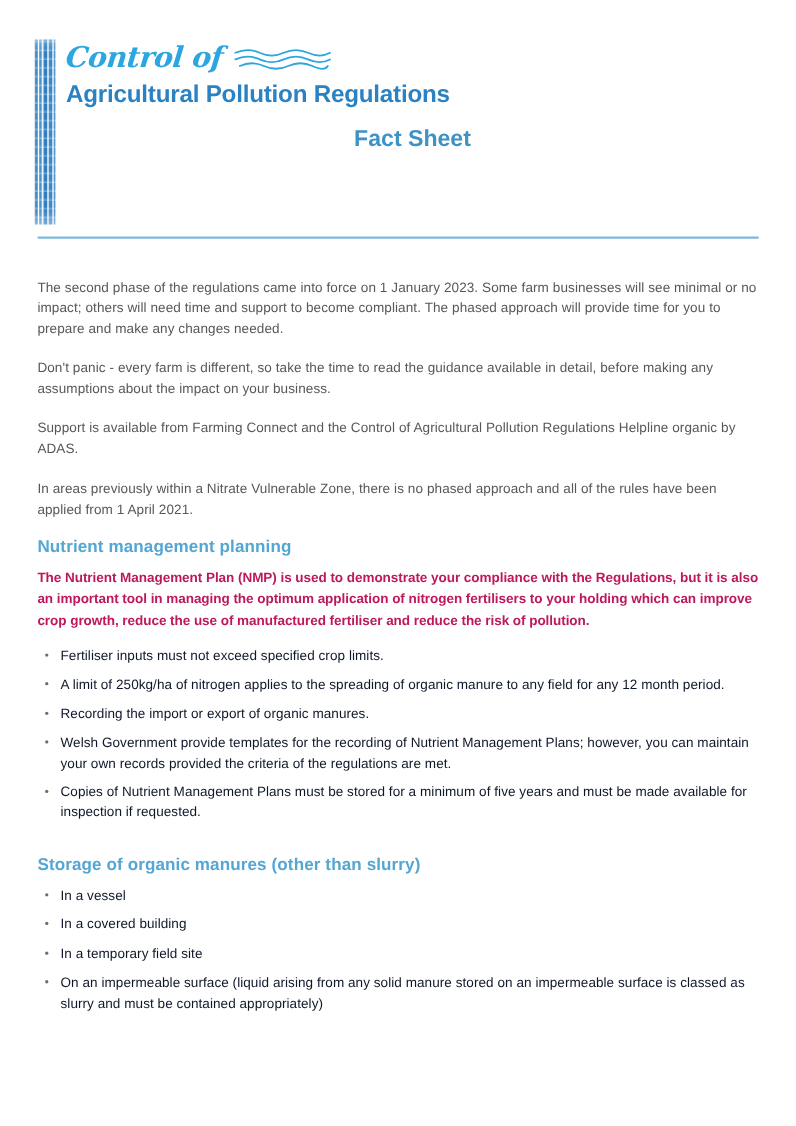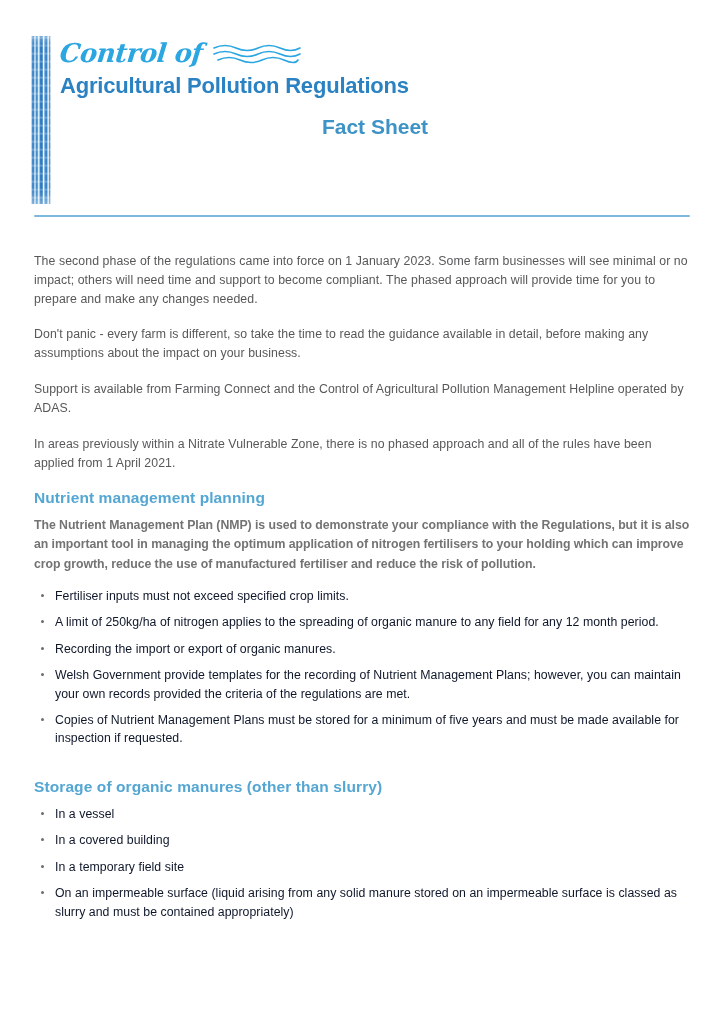--- a/index.html
+++ b/index.html
@@ -160,21 +160,21 @@
     font-size: 15.5px;
     font-weight: bold;
     color: #54a6d3;
     margin: 16px 0 9px 0;
     letter-spacing: 0.1px;
   }
 
   p.bold-intro {
     font-size: 12.3px;
     line-height: 1.56;
-    color: #737373;
+    color: #be185d;
     font-weight: bold;
     margin: 0 0 13px 0;
     letter-spacing: -0.05px;
   }
 
   ul.bullets {
     list-style: none;
     margin: 0 0 6px 0;
     padding: 0;
   }
@@ -227,21 +227,21 @@
 
     </div>
   </div>
 
   <div class="rule"></div>
 
   <div class="content">
 
     <p class="body-para">The second phase of the regulations came into force on 1 January 2023. Some farm businesses will see minimal or no impact; others will need time and support to become compliant. The phased approach will provide time for you to prepare and make any changes needed.</p>
     <p class="body-para">Don't panic - every farm is different, so take the time to read the guidance available in detail, before making any assumptions about the impact on your business.</p>
-    <p class="body-para">Support is available from Farming Connect and the Control of Agricultural Pollution Management Helpline operated by ADAS.</p>
+    <p class="body-para">Support is available from Farming Connect and the Control of Agricultural Pollution Regulations Helpline organic by ADAS.</p>
     <p class="body-para">In areas previously within a Nitrate Vulnerable Zone, there is no phased approach and all of the rules have been applied from 1 April 2021.</p>
 
     <h2 class="section-heading">Nutrient management planning</h2>
 
     <p class="bold-intro">The Nutrient Management Plan (NMP) is used to demonstrate your compliance with the Regulations, but it is also an important tool in managing the optimum application of nitrogen fertilisers to your holding which can improve crop growth, reduce the use of manufactured fertiliser and reduce the risk of pollution.</p>
 
     <ul class="bullets">
       <li>Fertiliser inputs must not exceed specified crop limits.</li>
       <li>A limit of 250kg/ha of nitrogen applies to the spreading of organic manure to any field for any 12 month period.</li>
       <li>Recording the import or export of organic manures.</li>

